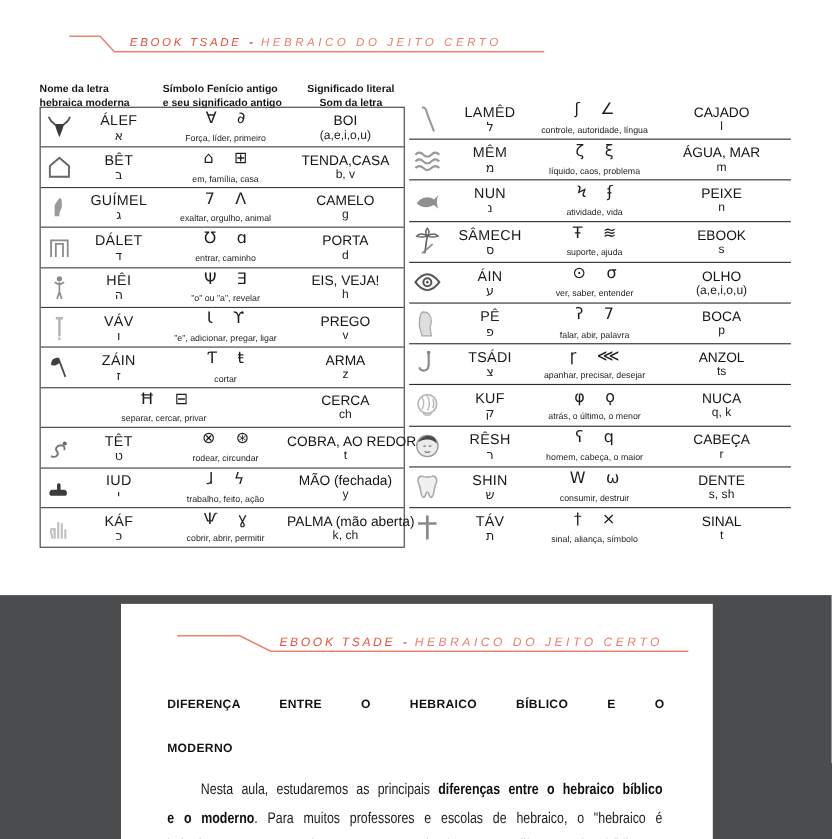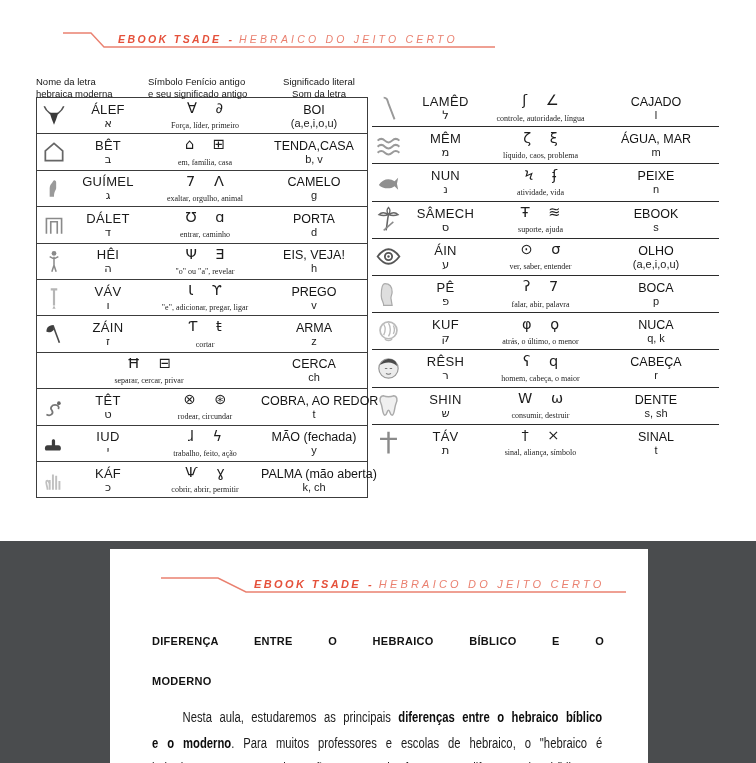--- a/index.html
+++ b/index.html
@@ -4,30 +4,30 @@
 <style>
   html,body{margin:0;padding:0;}
   body{
     width:756px;height:763px;position:relative;overflow:hidden;
     background:#ffffff;font-family:"Liberation Sans",sans-serif;
   }
   
   .brand{position:absolute;}
   .brand svg{position:absolute;left:0;top:0;width:100%;height:100%;}
   .brand-text{position:absolute;top:3px;white-space:nowrap;font-style:italic;color:#e8604a;}
-  .brand-bold{font-weight:bold;letter-spacing:2.4px;color:#e5513b;}
+  .brand-bold{font-weight:normal;letter-spacing:2.4px;color:#e5513b;}
   .brand-dash{margin:0 7px;font-weight:bold;color:#e5513b;}
   .brand-light{font-weight:normal;letter-spacing:3.2px;color:#ea8170;}
   .brand-top{left:62px;top:30px;width:433px;height:20px;font-size:10.5px;}
   .brand-top .brand-text{left:56px;}
   .brand-doc{left:50px;top:26px;width:466px;height:20px;font-size:11px;}
   .brand-doc .brand-text{left:94px;}
   
   .tbl-headers{position:absolute;left:36px;top:76px;width:332px;display:flex;
-    font-weight:normal;font-size:9.5px;line-height:1.28;color:#151515;}
+    font-weight:bold;font-size:9.5px;line-height:1.28;color:#151515;}
   .tbl-headers .h1{width:112px;text-align:left;}
   .tbl-headers .h2{width:122px;text-align:left;}
   .tbl-headers .h3{flex:1;text-align:center;}
   
   .ltable{position:absolute;left:36px;top:97px;width:332px;border:1px solid #3c3c3c;box-sizing:border-box;}
   .ltable .row{display:flex;align-items:center;height:35.4px;border-bottom:1px solid #3c3c3c;justify-content:space-between;}
   .ltable .row:last-child{border-bottom:none;}
   .rtable{position:absolute;left:372px;top:90px;width:347px;}
   .rtable .row{display:flex;align-items:center;height:36.2px;border-bottom:1.5px solid #2b2b2b;}
   .rtable .row:last-child{border-bottom:none;justify-content:space-between;}
@@ -37,21 +37,21 @@
   .rtable .c-name{width:116px;}
   .pict{flex:none;display:block;}
   .ltable .pict{width:26px;height:26px;margin-left:4px;}
   .rtable .pict{width:29px;height:29px;margin-left:2px;}
   .pict svg{width:100%;height:100%;display:block;}
   .nm{flex:1;text-align:center;}
   .letter-name{font-size:13px;color:#1a1a1a;letter-spacing:.3px;white-space:nowrap;}
   .hebrew{font-family:"DejaVu Sans",sans-serif;font-size:11.5px;color:#222;margin-top:-1px;}
   .c-sym{flex:1;text-align:center;overflow:visible;}
   .phoen{font-family:"DejaVu Sans",sans-serif;font-size:14.5px;line-height:1.05;color:#1d1d1d;word-spacing:14px;}
-  .meaning{font-size:8px;color:#242424;white-space:nowrap;margin-top:5px;font-family:Liberation Serif, serif;}
+  .meaning{font-size:8px;color:#242424;white-space:nowrap;margin-top:5px;}
   .c-lit{text-align:center;}
   .ltable .c-lit{width:106px;}
   .rtable .c-lit{width:126px;}
   .literal{font-size:12.5px;color:#141414;white-space:nowrap;}
   .sound{font-size:11px;color:#222;margin-top:0;}
   
   .dark-section{position:absolute;left:0;top:541px;width:756px;height:222px;background:#4a4c4e;}
   .doc-page{position:absolute;left:110px;top:8px;width:538px;height:214px;background:#ffffff;overflow:hidden;}
   .doc-title{position:absolute;left:42px;top:80px;width:452px;font-weight:bold;
     font-size:11px;line-height:24px;color:#121212;letter-spacing:.3px;}
@@ -445,20 +445,42 @@
       </div>
       <div class="cell c-lit">
         <div class="literal">BOCA</div>
         <div class="sound">p</div>
       </div>
     </div>
     <div class="row">
       <div class="cell c-name">
         <span class="pict">
           <svg viewBox="0 0 24 24">
+            <path d="M13 2v10c0 5-6 6-7 2" stroke="#8a8a8a" fill="none" stroke-width="1.6"></path>
+            <circle cx="13" cy="3" r="1.4" fill="#8a8a8a"></circle>
+          </svg>
+        </span>
+        <div class="nm">
+          <div class="letter-name">TSÁDI</div>
+          <div class="hebrew">צ</div>
+        </div>
+      </div>
+      <div class="cell c-sym">
+        <div class="phoen">ɼ ⋘</div>
+        <div class="meaning">apanhar, precisar, desejar</div>
+      </div>
+      <div class="cell c-lit">
+        <div class="literal">ANZOL</div>
+        <div class="sound">ts</div>
+      </div>
+    </div>
+    <div class="row">
+      <div class="cell c-name">
+        <span class="pict">
+          <svg viewBox="0 0 24 24">
             <circle cx="12" cy="11" r="7" fill="none" stroke="#bbb" stroke-width="1.4"></circle>
             <path d="M8 6c2 3 1 7 0 9m4-10c2 3 2 8 0 11m4-9c1 2 1 5 0 7" stroke="#bbb" fill="none" stroke-width="1.1"></path>
             <path d="M9 18c1 2 5 2 6 0" stroke="#bbb" fill="none" stroke-width="1.1"></path>
           </svg>
         </span>
         <div class="nm">
           <div class="letter-name">KUF</div>
           <div class="hebrew">ק</div>
         </div>
       </div>

